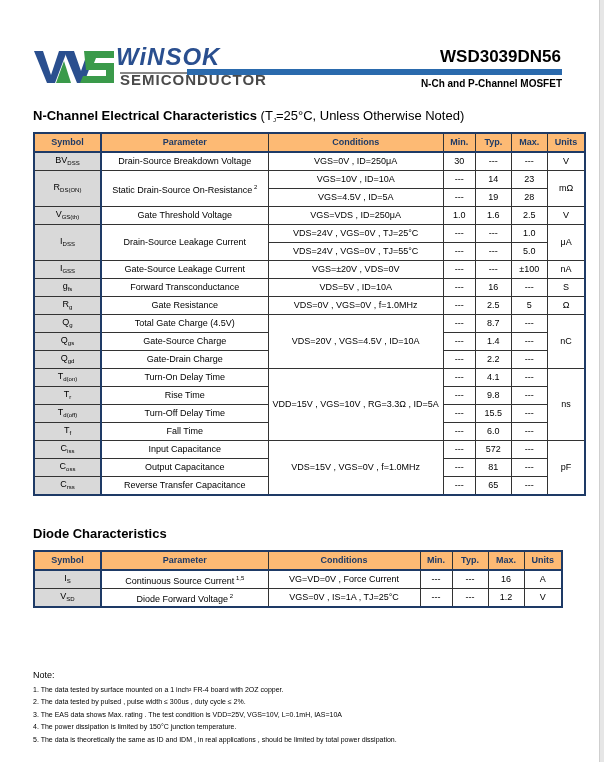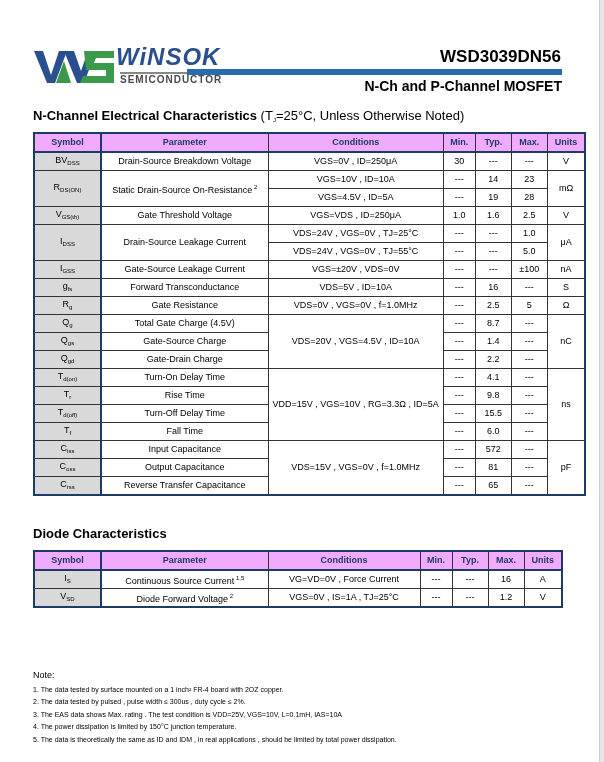--- a/index.html
+++ b/index.html
@@ -1,30 +1,30 @@
 <!DOCTYPE html>
 <html><head>
 <meta charset="utf-8">
 <style>
   html, body { margin:0; padding:0; }
   body { width:604px; height:762px; background:#fff; position:relative; overflow:hidden;
          font-family:"Liberation Sans", sans-serif; color:#000; }
   .right-edge { position:absolute; right:0; top:0; width:4px; height:762px; background:#e6e6e6; border-left:1px solid #cfcfcf; }
   .logo { position:absolute; left:34px; top:45px; width:185px; height:40px; }
   .logo-text { position:absolute; left:82px; top:-2px; font-size:24px; font-weight:bold; font-style:italic; color:#2a4f8f; letter-spacing:1px; }
-  .logo-sub { position:absolute; left:86px; top:27px; font-size:10px; color:#4a4a4a; letter-spacing:1px; font-weight:bold; border-top:2px solid #888; padding-top:0px; line-height:12px; }
+  .logo-sub { position:absolute; left:86px; top:27px; font-size:15px; color:#4a4a4a; letter-spacing:1px; font-weight:bold; border-top:2px solid #888; padding-top:0px; line-height:12px; }
   .head-bar { position:absolute; left:187px; top:69px; width:375px; height:6px; background:#2a6aad; }
   .part-no { position:absolute; right:43px; top:47px; font-size:17px; font-weight:bold; }
-  .part-desc { position:absolute; right:42px; top:78px; font-size:14px; font-weight:bold; }
+  .part-desc { position:absolute; right:42px; top:78px; font-size:10px; font-weight:bold; }
   .section-title { position:absolute; left:33px; font-size:13px; font-weight:bold; }
   .section-title .nb { font-weight:normal; }
   table.spec { position:absolute; left:33px; border-collapse:collapse; font-size:9px; table-layout:fixed;
                border:2px solid #1e3a66; }
   table.spec td, table.spec th { border:1px solid #333; padding:0 4px; height:17px; line-height:11px; overflow:hidden; white-space:nowrap; }
-  table.spec th { background:#f0abfc; color:#1e3a66; font-weight:bold; text-align:center; border-bottom:2px solid #1e3a66; }
+  table.spec th { background:#fdba74; color:#1e3a66; font-weight:bold; text-align:center; border-bottom:2px solid #1e3a66; }
   table.spec td.sym { background:#d9d9d9; text-align:center; border-right:2px solid #1e3a66; }
   table.spec th.symh { border-right:2px solid #1e3a66; }
   td.c { text-align:center; }
   td.l { text-align:center; }
   sub { font-size:6px; vertical-align:-2px; }
   sup { font-size:6px; vertical-align:4px; }
   .notes { position:absolute; left:33px; top:640px; font-size:7px; line-height:12.5px;margin-top:29px; }
   .notes .nt { font-size:9px; margin-bottom:2px; }
 </style>
 </head>

